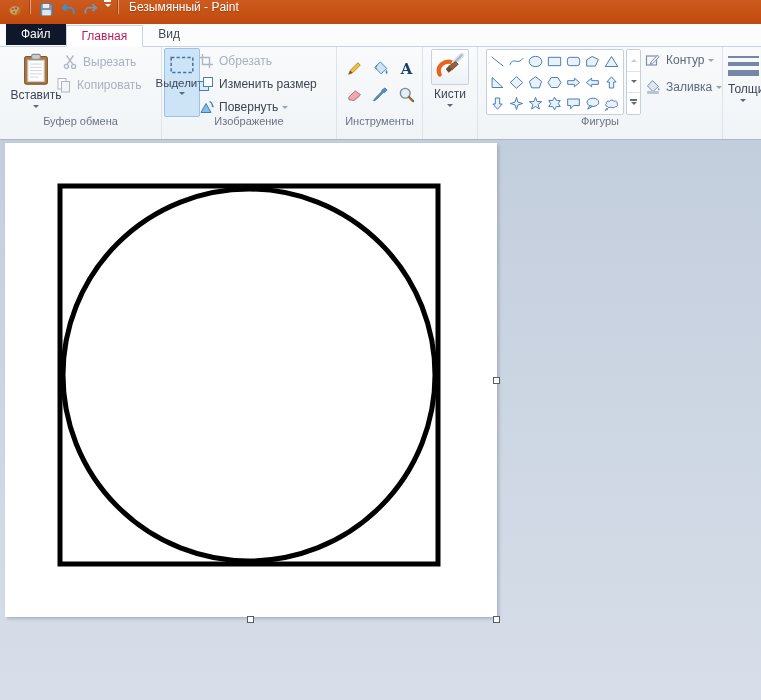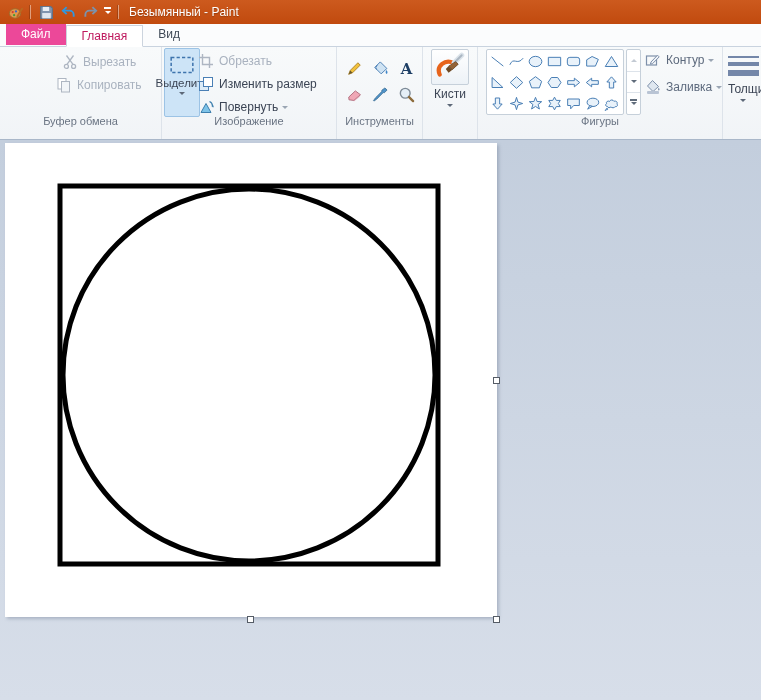--- a/index.html
+++ b/index.html
@@ -2,35 +2,35 @@
 <html><head>
 <meta charset="utf-8">
 <style>
   * { box-sizing: border-box; margin: 0; padding: 0; }
   html,body { width:761px; height:700px; overflow:hidden; }
   body { font-family:"Liberation Sans", sans-serif; font-size:12px; }
   .window { position:relative; width:761px; height:700px; background:#fff; overflow:hidden; }
 
   
   .titlebar { position:absolute; left:0; top:0; width:761px; height:24px;
-    background:linear-gradient(#cd5a1e,#c14a0e); display:flex; align-items:center;
+    background:linear-gradient(#cd5a1e,#c14a0e); display:flex; align-items:flex-start;
     color:#fff; padding-left:4px; }
   .qat-icon { width:18px; height:18px; display:flex; align-items:center; justify-content:center; margin:0 2px; }
   .qat-icon svg { width:15px; height:15px; }
   .qat-sep { width:1px; height:14px; background:rgba(255,255,255,.45); box-shadow:-1px 0 0 rgba(0,0,0,.18); margin:0 4px; }
   .qat-menu { display:flex; flex-direction:column; align-items:center; margin:0 3px; }
   .qat-menu .bar { width:7px; height:1.5px; background:#fff; margin-bottom:2px; }
   .qat-menu .tri { width:0; height:0; border:3.5px solid transparent; border-top-color:#fff; }
   .win-title { margin-left:6px; font-size:12px; color:#fff; text-shadow:0 1px 1px rgba(0,0,0,.25); }
 
   
   .tabrow { position:absolute; left:0; top:24px; width:761px; height:23px; background:#fbfcfd;
     border-bottom:1px solid #c9d3df; display:flex; align-items:flex-end; padding-left:6px; }
   .tab { height:22px; line-height:21px; padding:0 15px; font-size:12px; color:#404a57; cursor:default; }
-  .tab-file { background:#ec4899; color:#fff; height:21px; line-height:20px; margin-bottom:1px; }
+  .tab-file { background:#0f172a; color:#fff; height:21px; line-height:20px; margin-bottom:1px; }
   .tab-active { background:#fff; border:1px solid #ccd4de; border-bottom:1px solid #fff; margin-bottom:-1px; color:#be185d; }
 
   
   .ribbon { position:absolute; left:0; top:47px; width:761px; height:93px;
     background:linear-gradient(#f8fafb,#f1f4f7); border-bottom:1px solid #a9b7c9; }
   .grp { position:absolute; top:0; height:92px; border-right:1px solid #dde3ea; }
   .grp-label { position:absolute; bottom:12px; left:0; width:100%; text-align:center;
     font-size:11px; color:#6a7483; white-space:nowrap; }
   .bigbtn { position:absolute; display:flex; flex-direction:column; align-items:center;
     border:1px solid transparent; border-radius:2px; }
@@ -146,20 +146,34 @@
 
   <div class="tabrow">
     <div class="tab tab-file">Файл</div>
     <div class="tab tab-active">Главная</div>
     <div class="tab">Вид</div>
   </div>
 
   <div class="ribbon">
 
     <div class="grp grp-clipboard">
+      <div class="bigbtn paste-btn">
+        <svg class="clip" viewBox="0 0 24 30">
+          <rect x="1.5" y="3" width="21" height="25.5" rx="2" fill="#ad7a42" stroke="#7d5626"></rect>
+          <rect x="4.5" y="6.5" width="15" height="19.5" fill="#ffffff" stroke="#c9cfd6"></rect>
+          <line x1="6.5" y1="10" x2="17.5" y2="10" stroke="#d4dae0"></line>
+            <line x1="6.5" y1="13" x2="17.5" y2="13" stroke="#d4dae0"></line>
+          <line x1="6.5" y1="16" x2="17.5" y2="16" stroke="#d4dae0"></line>
+            <line x1="6.5" y1="19" x2="17.5" y2="19" stroke="#d4dae0"></line>
+          <line x1="6.5" y1="22" x2="14.5" y2="22" stroke="#d4dae0"></line>
+          <rect x="8" y="1" width="8" height="4.5" rx="1.2" fill="#cccccc" stroke="#8a8a8a"></rect>
+        </svg>
+        <span class="blabel">Вставить</span>
+        <span class="caret"></span>
+      </div>
       <div class="smallbtn disabled" style="left:62px; top:7px;justify-content:flex-end;">
         <span class="sicon">
           <svg viewBox="0 0 16 16" fill="none" stroke="#aeb6c2" stroke-width="1.3">
               <line x1="4.5" y1="1.5" x2="10.8" y2="10.2"></line>
               <line x1="11.5" y1="1.5" x2="5.2" y2="10.2"></line>
               <circle cx="4.4" cy="12.4" r="2"></circle>
               <circle cx="11.6" cy="12.4" r="2"></circle>
             </svg>
         </span>
         <span>Вырезать</span>

